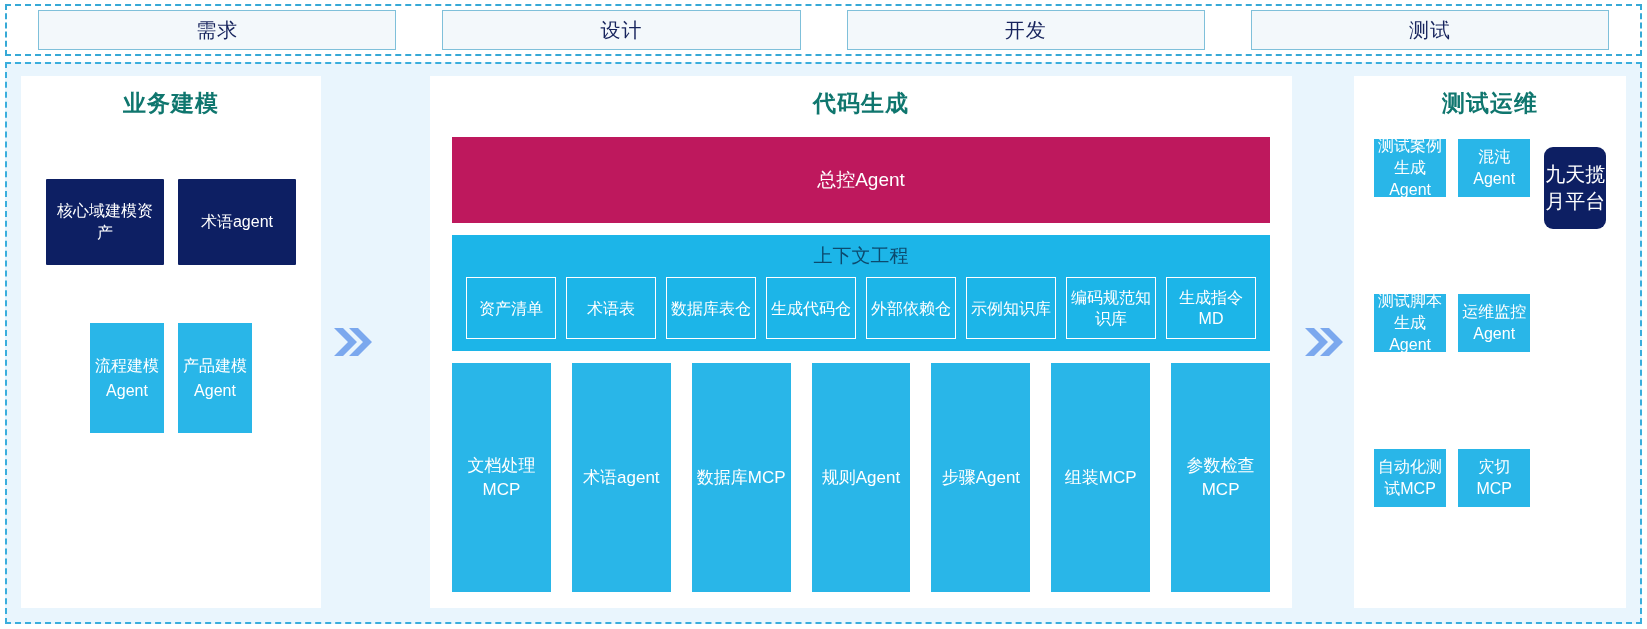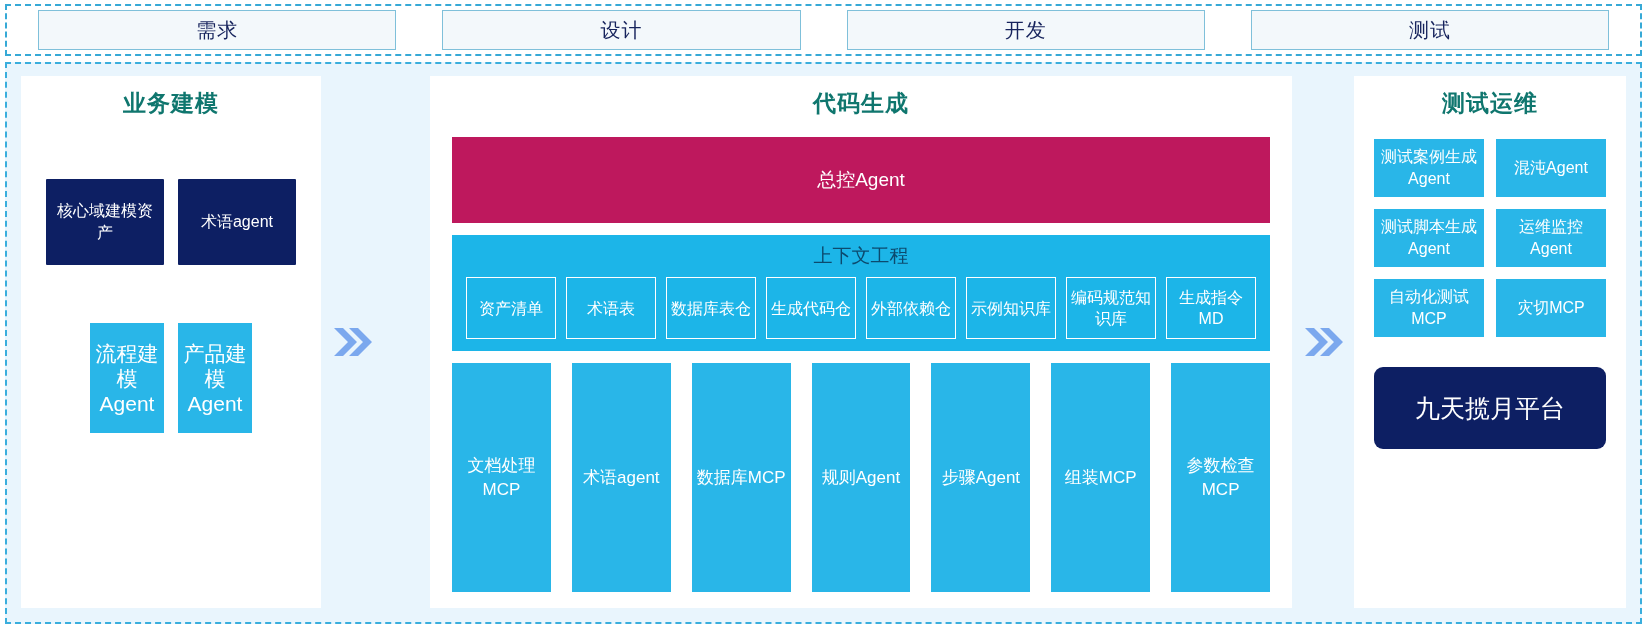--- a/index.html
+++ b/index.html
@@ -114,21 +114,21 @@
     display: flex;
     gap: 14px;
     margin-top: 58px;
     justify-content: center;
   }
   .agent-card-tall {
     width: 74px;
     height: 110px;
     background: #29b6e8;
     color: #ffffff;
-    font-size: 21px;
+    font-size: 16px;
     line-height: 25px;
     display: flex;
     align-items: center;
     justify-content: center;
     text-align: center;
   }
 
   
   .chev {
     flex: 0 0 62px;
@@ -224,21 +224,21 @@
 
   
   .panel-right {
     width: 272px;
     flex: 0 0 272px;
   }
   .right-body {
     width: 100%;
     padding: 16px 20px 16px 20px;
     display: flex;
-    flex-direction: column;
+    flex-direction: row;
     gap: 14px;
     flex: 1 1 auto;
   }
   .right-grid {
     display: grid;
     grid-template-columns: 1fr 1fr;
     gap: 12px;
   }
   .right-card {
     height: 58px;
@@ -246,26 +246,26 @@
     color: #ffffff;
     font-size: 16px;
     line-height: 22px;
     display: flex;
     align-items: center;
     justify-content: center;
     text-align: center;
     padding: 0 4px;
   }
   .platform-card {
-    margin-top: 16px;
+    margin-top: 8px;
     height: 82px;
     background: #0d1f63;
     border-radius: 9px;
     color: #ffffff;
-    font-size: 25px;
+    font-size: 20px;
     display: flex;
     align-items: center;
     justify-content: center;
     text-align: center;
   }
 </style>
 </head>
 <body>
 
 <div id="root">

